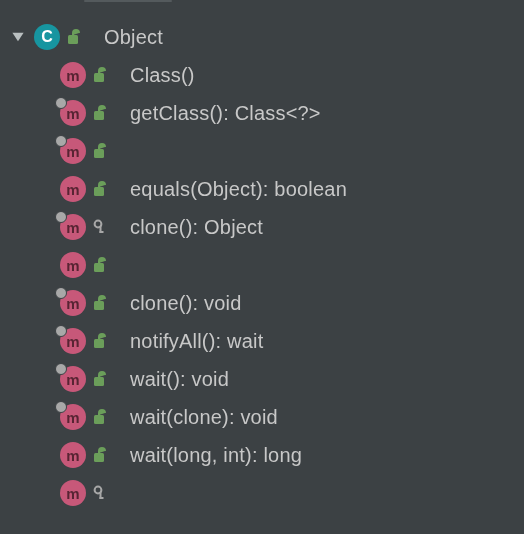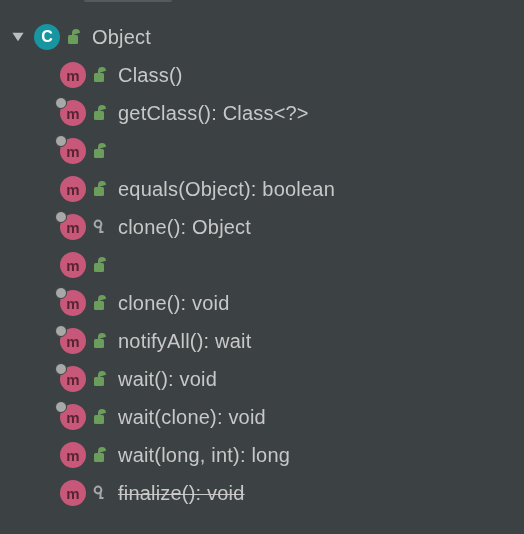--- a/index.html
+++ b/index.html
@@ -77,21 +77,21 @@
   }
   .vis {
     width: 16px;
     height: 20px;
     display: flex;
     align-items: center;
     justify-content: center;
     flex-shrink: 0;
   }
   .label {
-    margin-left: 4px;
+    margin-left: 16px;
     color: #c8c8c8;
     letter-spacing: 0.2px;
   }
   .deprecated {
     text-decoration: line-through;
     text-decoration-thickness: 1px;
     text-decoration-color: #c8c8c8;
   }
   .topline {
     height: 2px;
@@ -270,17 +270,16 @@
         <span class="method-badge">
           <span>m</span>
         </span>
         <span class="vis">
           <svg width="14" height="16" viewBox="0 0 14 16">
             <circle cx="5" cy="5" r="3.4" fill="none" stroke="#a7a7a7" stroke-width="2"></circle>
             <rect x="6.5" y="7" width="2" height="7" fill="#a7a7a7"></rect>
             <rect x="6.5" y="12" width="4" height="2" fill="#a7a7a7"></rect>
           </svg>
         </span>
-        <span class="label deprecated">finalize(): void</span>
       </div>
     </div>
 
 </div>
 
 </body></html>

